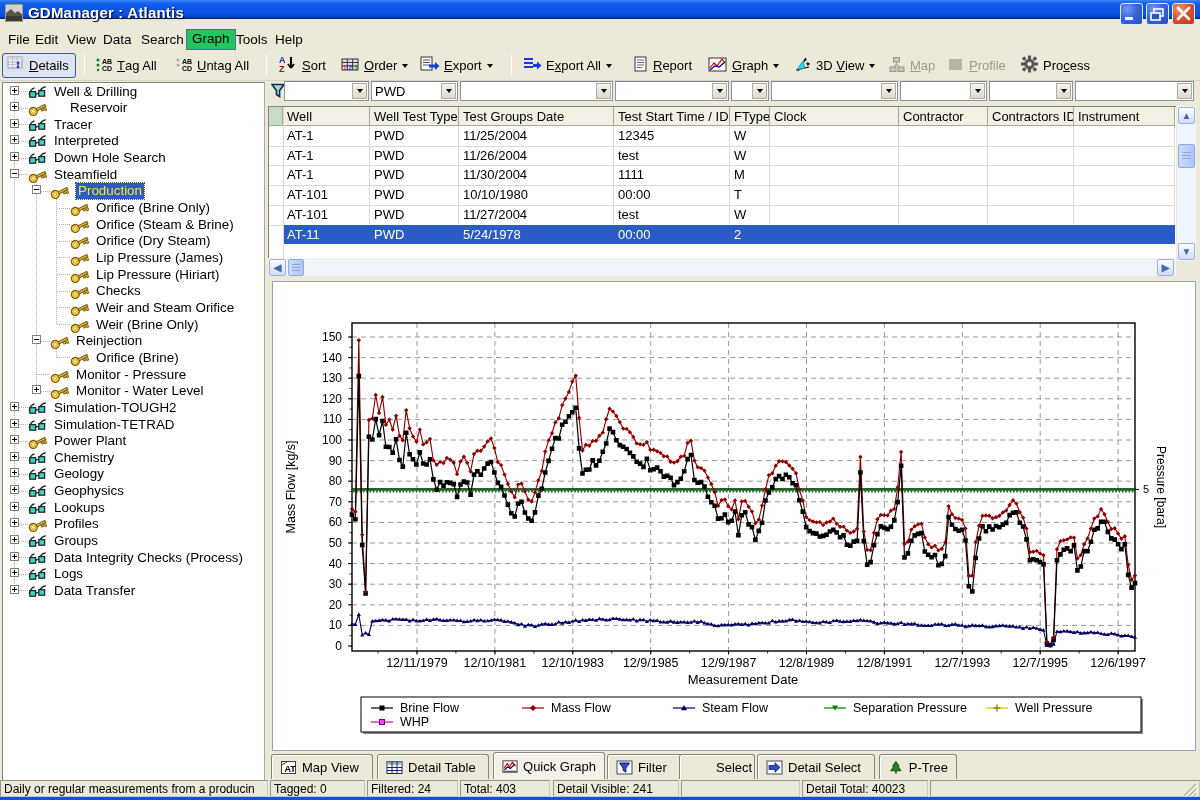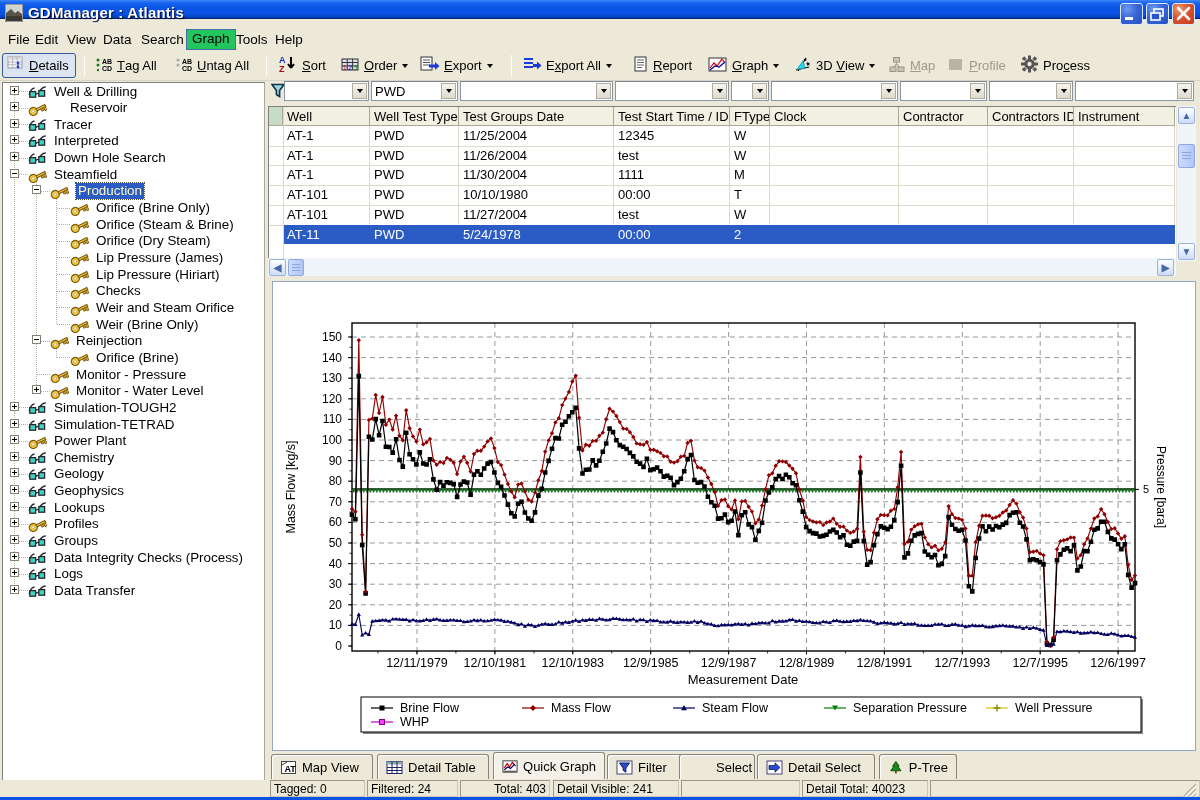--- a/index.html
+++ b/index.html
@@ -26,21 +26,21 @@
 .tbtn .ic{display:inline-block;margin-right:4px;}
 .tbtn.gray{color:#9d9a8d;}
 .tsep{position:absolute;top:4px;width:1px;height:21px;background:#b8b4a4;border-right:1px solid #fff;}
 .drop{display:inline-block;margin-left:5px;width:0;height:0;border-left:3px solid transparent;border-right:3px solid transparent;border-top:4px solid #000;}
 #btn-details{left:2px;top:2px;width:74px;height:25px;background:#dce4f2;border:1px solid #3858a0;border-radius:3px;padding-left:4px;}
 
 #tree{position:absolute;left:2px;top:82px;width:263px;height:699px;background:#fff;border:1px solid #aca899;border-top-color:#808080;border-left-color:#808080;overflow:hidden;font-size:13.4px;}
 .plus{position:absolute;width:9px;height:9px;border:1px solid #848177;background:#fff;box-sizing:border-box;}
 .plus:before{content:"";position:absolute;left:1px;top:3px;width:5px;height:1px;background:#000;}
 .plus.p:after{content:"";position:absolute;left:3px;top:1px;width:1px;height:5px;background:#000;}
-.sel-node{background:#2b5bc4;color:#fef9c3;outline:1px dotted #55542a;padding:0 2px;}
+.sel-node{background:#2b5bc4;color:#fde047;outline:1px dotted #55542a;padding:0 2px;}
 
 #filterrow{position:absolute;left:268px;top:81px;width:930px;height:23px;background:#ece9d8;}
 .combo{position:absolute;top:0px;height:20px;background:#fff;border:1px solid #8896a8;border-top-color:#7a8696;}
 .combo .arr{position:absolute;right:1px;top:1px;bottom:1px;width:15px;background:linear-gradient(180deg,#f6f4ee,#dedacd);border:1px solid #b0ac9e;display:flex;align-items:center;justify-content:center;}
 .combo .arr:before{content:"";width:0;height:0;border-left:3.5px solid transparent;border-right:3.5px solid transparent;border-top:4px solid #000;}
 .combo .cval{position:absolute;left:3px;top:2px;font-size:13px;}
 
 #grid{position:absolute;left:268px;top:106px;width:908px;height:152px;background:#fff;border-left:1px solid #808080;border-top:1px solid #808080;}
 .hcell{position:absolute;top:0;height:19px;background:#f2efe3;border-right:1px solid #aca899;border-bottom:1px solid #aca899;font-size:13px;padding:2px 0 0 4px;white-space:nowrap;overflow:hidden;}
 .cell{position:absolute;height:19.7px;border-right:1px solid #ddd9cb;font-size:13px;padding:2px 0 0 4px;white-space:nowrap;overflow:hidden;}
@@ -716,23 +716,24 @@
         <use href="#selarrow"></use>
       </svg>Select</div>
 <div class="tab" style="left:489px;width:118px;"><svg class="ic" width="17" height="15">
         <use href="#selarrow2"></use>
       </svg>Detail Select</div>
 <div class="tab" style="left:611px;width:78px;"><svg class="ic" width="17" height="15">
         <use href="#ptree"></use>
       </svg>P-Tree</div>
   </div>
 <div id="statusbar">
+  <div class="scell" style="left:0px;width:268px;">Daily or regular measurements from a producin</div>
   <div class="scell" style="left:270px;width:95px;">Tagged: 0</div>
   <div class="scell" style="left:367px;width:91px;">Filtered: 24</div>
-  <div class="scell" style="left:460px;width:90px;text-align:right;">Total: 403</div>
+  <div class="scell" style="left:460px;width:90px;">Total: 403</div>
   <div class="scell" style="left:553px;width:126px;">Detail Visible: 241</div>
   <div class="scell" style="left:681px;width:119px;"></div>
   <div class="scell" style="left:802px;width:126px;">Detail Total: 40023</div>
   <div class="scell" style="left:930px;width:270px;"></div>
 </div>
 <svg class="abs" width="16" height="16" style="left:1182px;top:782px;">
     <path d="M14 2 L2 14 M14 7 L7 14 M14 12 L12 14" stroke="#b8b4a4" stroke-width="1.5"></path>
     <path d="M15 3 L3 15 M15 8 L8 15 M15 13 L13 15" stroke="#fff" stroke-width="1"></path>
   </svg>
 <div id="winbottom"></div>

